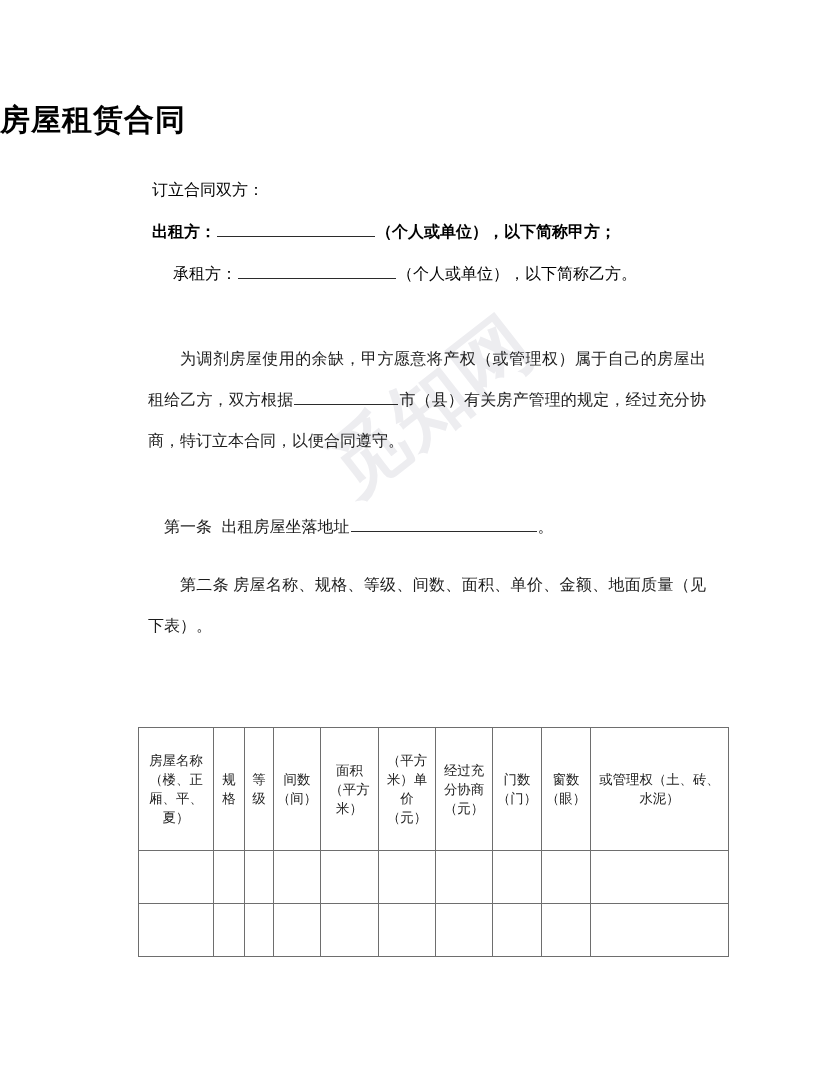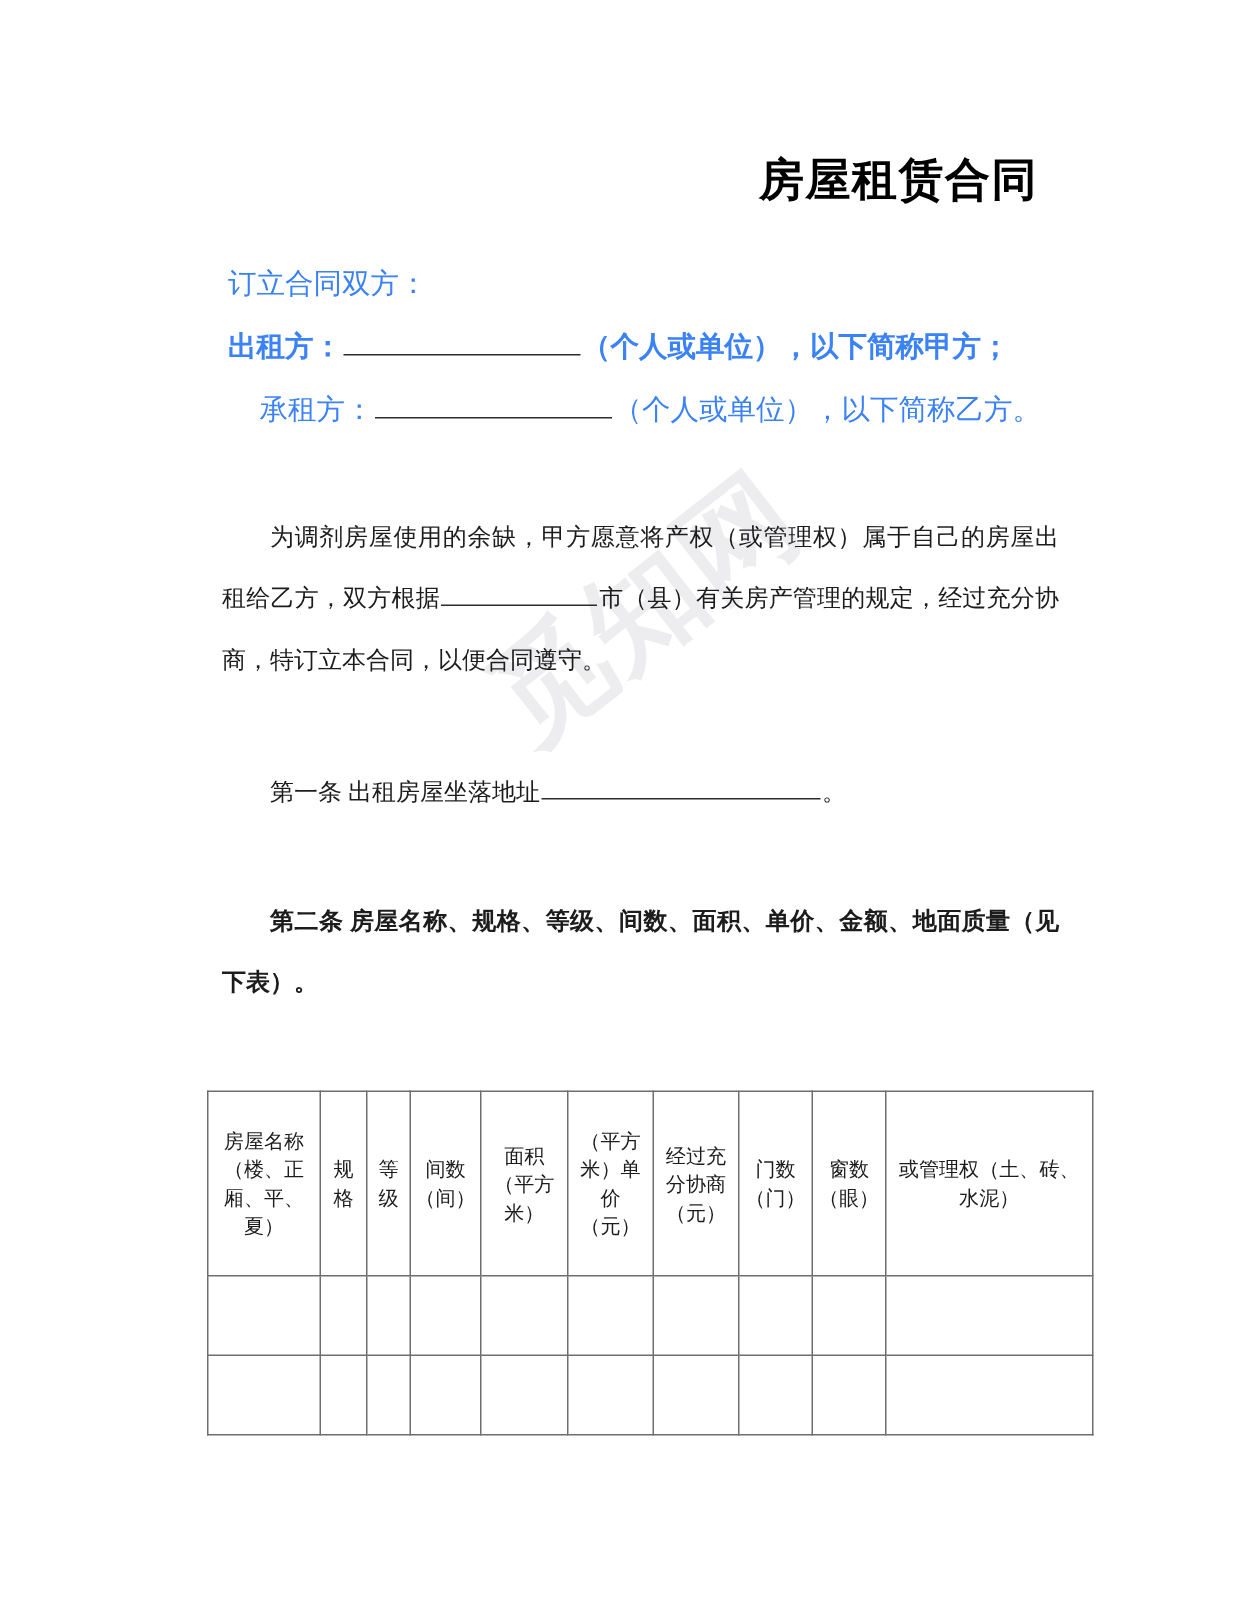--- a/index.html
+++ b/index.html
@@ -59,33 +59,33 @@
   .content {
     position: relative;
     z-index: 2;
   }
 
   .doc-title {
     position: absolute;
     left: 0;
     top: 100px;
     width: 692px;
-    text-align: right;
+    text-align: left;
     font-family: "DejaVu Sans", "Liberation Sans", sans-serif;
     font-weight: 700;
     font-size: 30px;
     letter-spacing: 1px;
     color: #000000;
   }
 
   .para {
     position: absolute;
-    font-size: 19px;
+    font-size: 16px;
     line-height: 40px;
-    color: #3b82f6;
+    color: #000000;
     white-space: nowrap;
   }
 
   .block {
     position: absolute;
     font-size: 16px;
     line-height: 41px;
     color: #1c1c1c;
     text-align: justify;
     text-justify: inter-ideograph;
@@ -172,25 +172,25 @@
     </div>
 
     <div class="para" style="left:152px; top:254px;margin-left:21px;">
       <span>承租方：</span><span class="blank blank-long"></span><span>（个人或单位），以下简称乙方。</span>
     </div>
 
     <div class="block indent2" style="left:148px; top:338px; width:558px;">
       <span>为调剂房屋使用的余缺，甲方愿意将产权（或管理权）属于自己的房屋出租给乙方，双方根据</span><span class="blank blank-mid"></span><span>市（县）有关房产管理的规定，经过充分协商，特订立本合同，以便合同遵守。</span>
     </div>
 
-    <div class="block" style="left:148px; top:508px; width:558px;">
+    <div class="block" style="left:132px; top:508px; width:558px;font-family:Liberation Mono, monospace;">
       <span style="margin-left:2em;">第一条</span>&nbsp;<span>出租房屋坐落地址</span><span class="blank blank-addr"></span><span>。</span>
     </div>
 
-    <div class="block" style="left:148px; top:594px; width:558px;font-weight:bold;">
+    <div class="block" style="left:148px; top:564px; width:558px;">
       <span style="margin-left:2em;">第二条</span>&nbsp;<span>房屋名称、规格、等级、间数、面积、单价、金额、地面质量（见下表）。</span>
     </div>
 
     <div class="tbl-wrap">
       <table class="housing">
         <colgroup>
           <col class="c0">
             <col class="c1">
             <col class="c2">
             <col class="c3">

